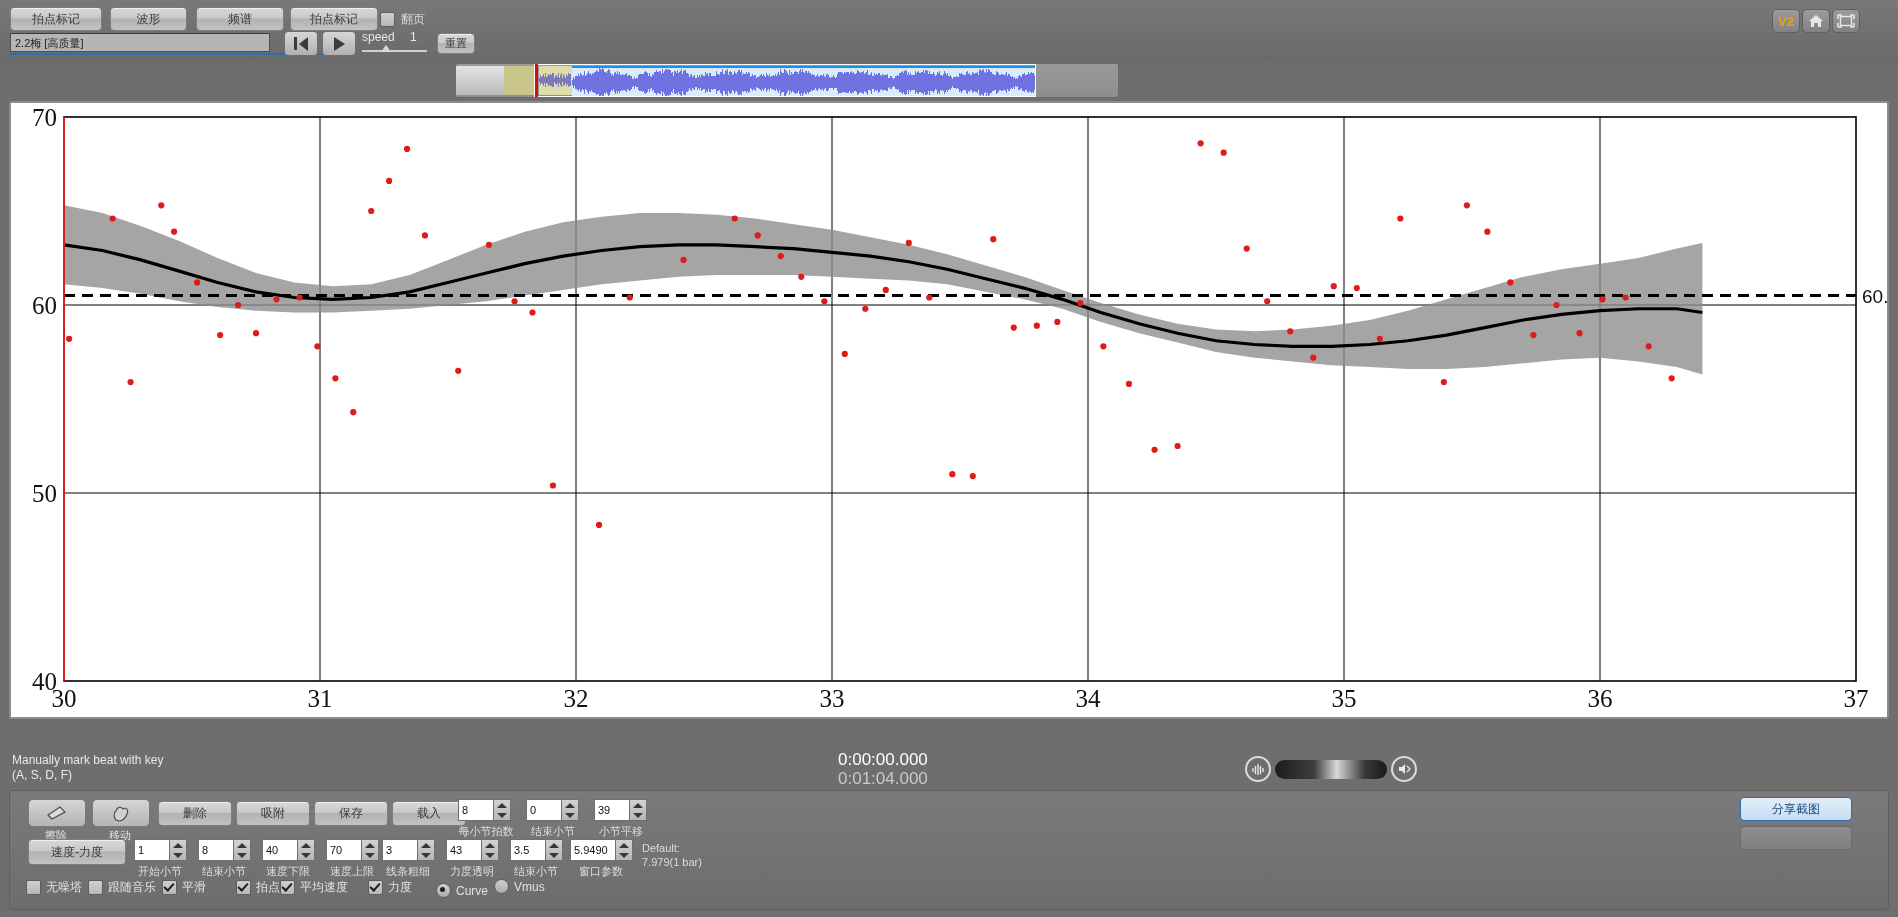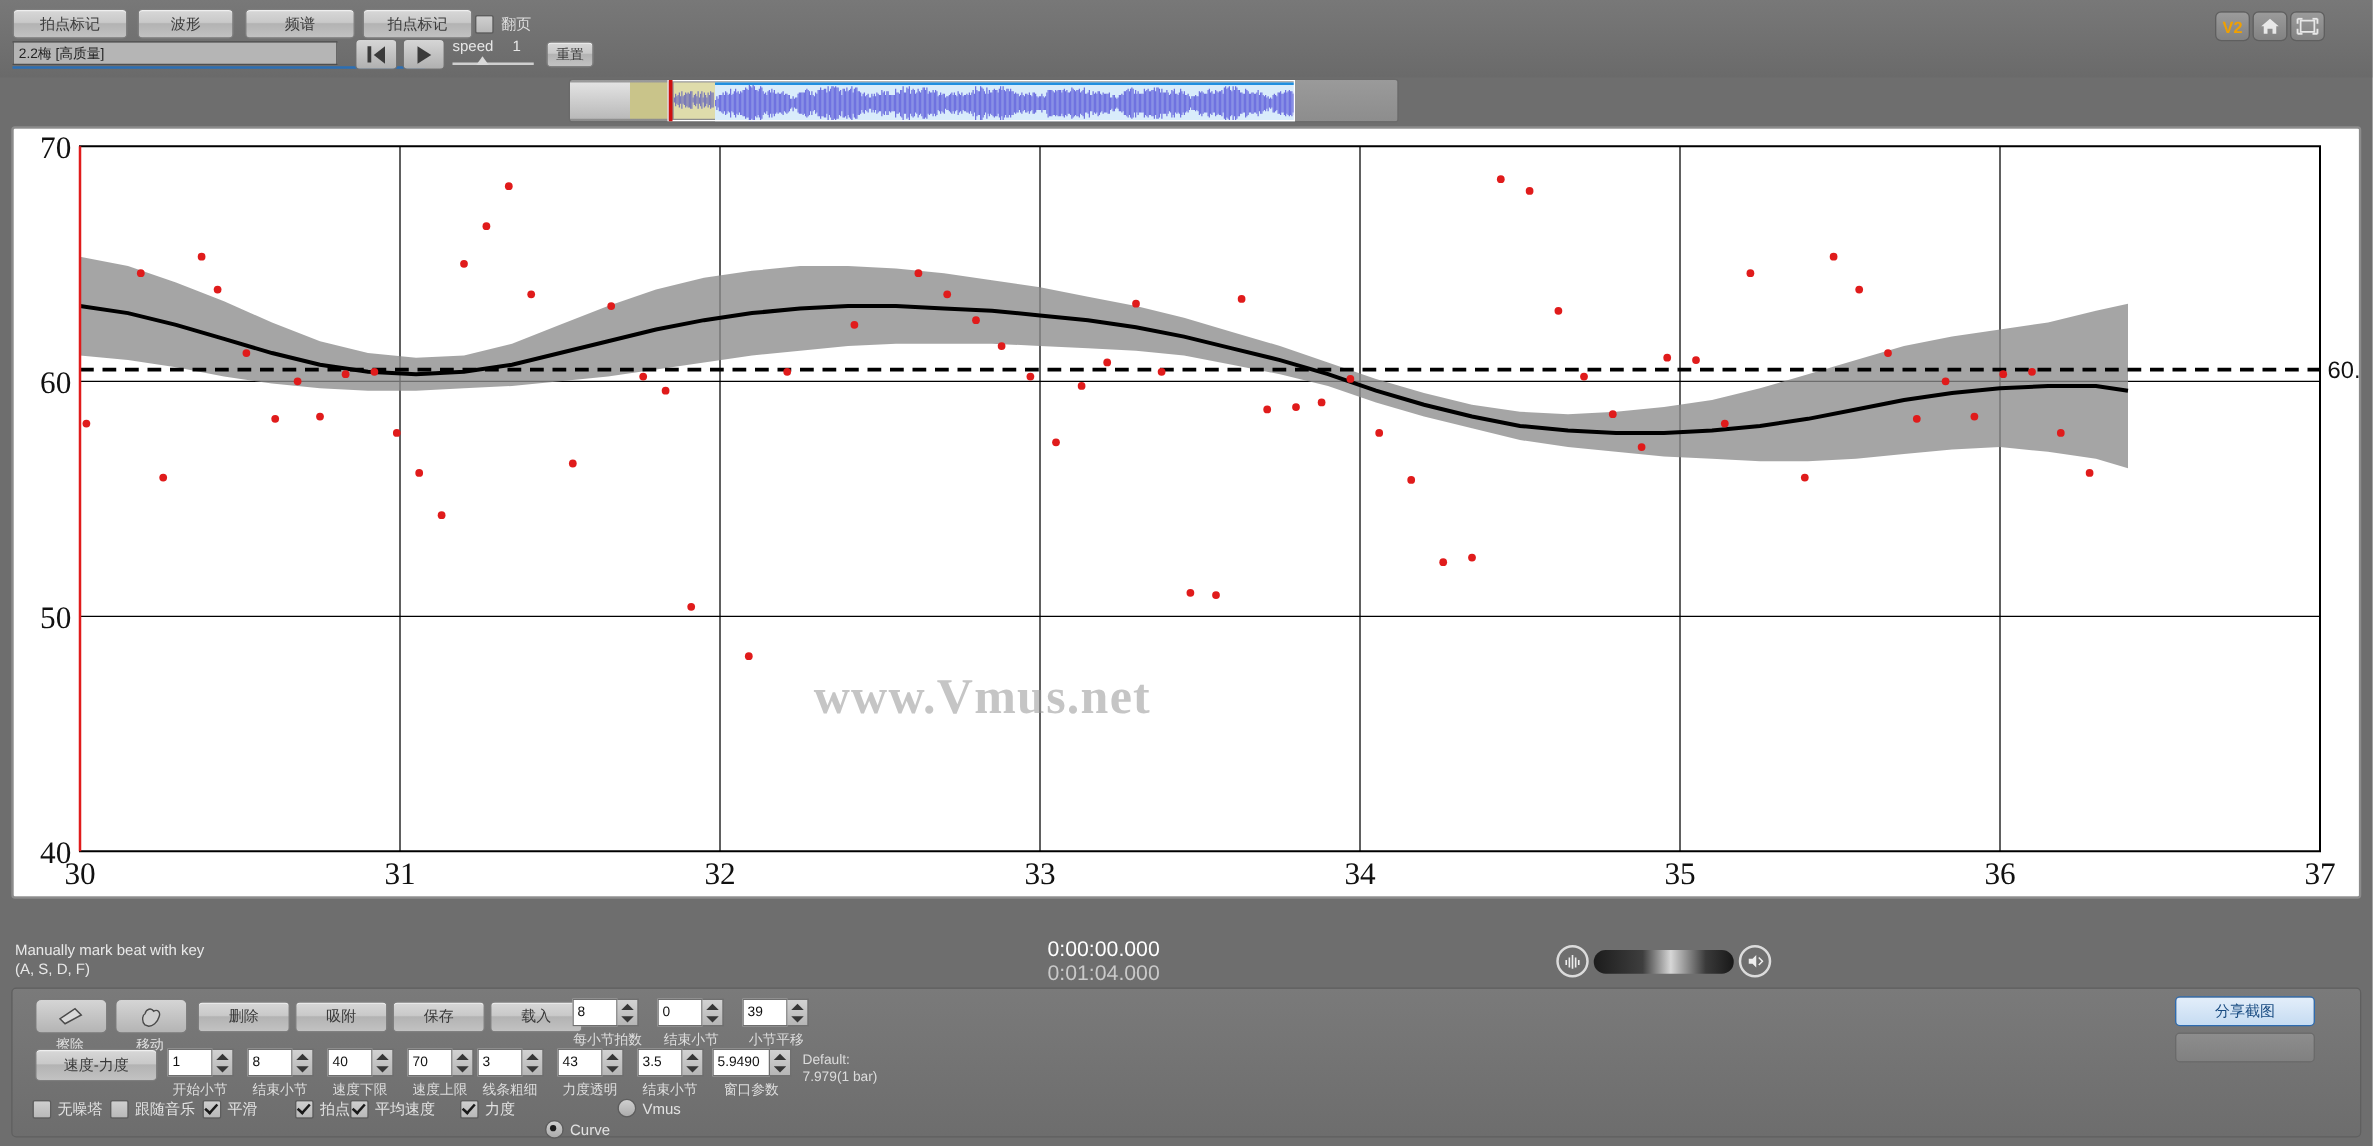--- a/index.html
+++ b/index.html
@@ -789,21 +789,20 @@
         <text x="46" y="23" text-anchor="end" font-size="25px" fill="#111" font-family="&quot;Liberation Serif&quot;,serif">70</text>
         <text x="53" y="604" text-anchor="middle" font-size="25px" fill="#111" font-family="&quot;Liberation Serif&quot;,serif">30</text>
         <text x="309" y="604" text-anchor="middle" font-size="25px" fill="#111" font-family="&quot;Liberation Serif&quot;,serif">31</text>
         <text x="565" y="604" text-anchor="middle" font-size="25px" fill="#111" font-family="&quot;Liberation Serif&quot;,serif">32</text>
         <text x="821" y="604" text-anchor="middle" font-size="25px" fill="#111" font-family="&quot;Liberation Serif&quot;,serif">33</text>
         <text x="1077" y="604" text-anchor="middle" font-size="25px" fill="#111" font-family="&quot;Liberation Serif&quot;,serif">34</text>
         <text x="1333" y="604" text-anchor="middle" font-size="25px" fill="#111" font-family="&quot;Liberation Serif&quot;,serif">35</text>
         <text x="1589" y="604" text-anchor="middle" font-size="25px" fill="#111" font-family="&quot;Liberation Serif&quot;,serif">36</text>
         <text x="1845" y="604" text-anchor="middle" font-size="25px" fill="#111" font-family="&quot;Liberation Serif&quot;,serif">37</text>
       </svg>
-    <div class="watermark">www.Vmus.net</div>
   </div>
 
   <div class="hintline">
     <div>Manually mark beat with key</div>
     <div>(A, S, D, F)</div>
   </div>
   <div class="timebox">
     <div class="t1">0:00:00.000</div>
     <div class="t2">0:01:04.000</div>
   </div>
@@ -980,21 +979,21 @@
     </div>
     <div class="cbrow" style="left:270px;top:88px;">
       <span class="chk on"></span>
       <span>平均速度</span>
     </div>
     <div class="cbrow" style="left:358px;top:88px;">
       <span class="chk on"></span>
       <span>力度</span>
     </div>
 
-    <div class="cbrow" style="left:426px;top:105px;">
+    <div class="cbrow" style="left:426px;top:92px;">
       <span class="radio on"></span>
       <span>Curve</span>
     </div>
     <div class="cbrow" style="left:484px;top:88px;">
       <span class="radio"></span>
       <span>Vmus</span>
     </div>
   </div>
 
   <div class="sharebtn">

